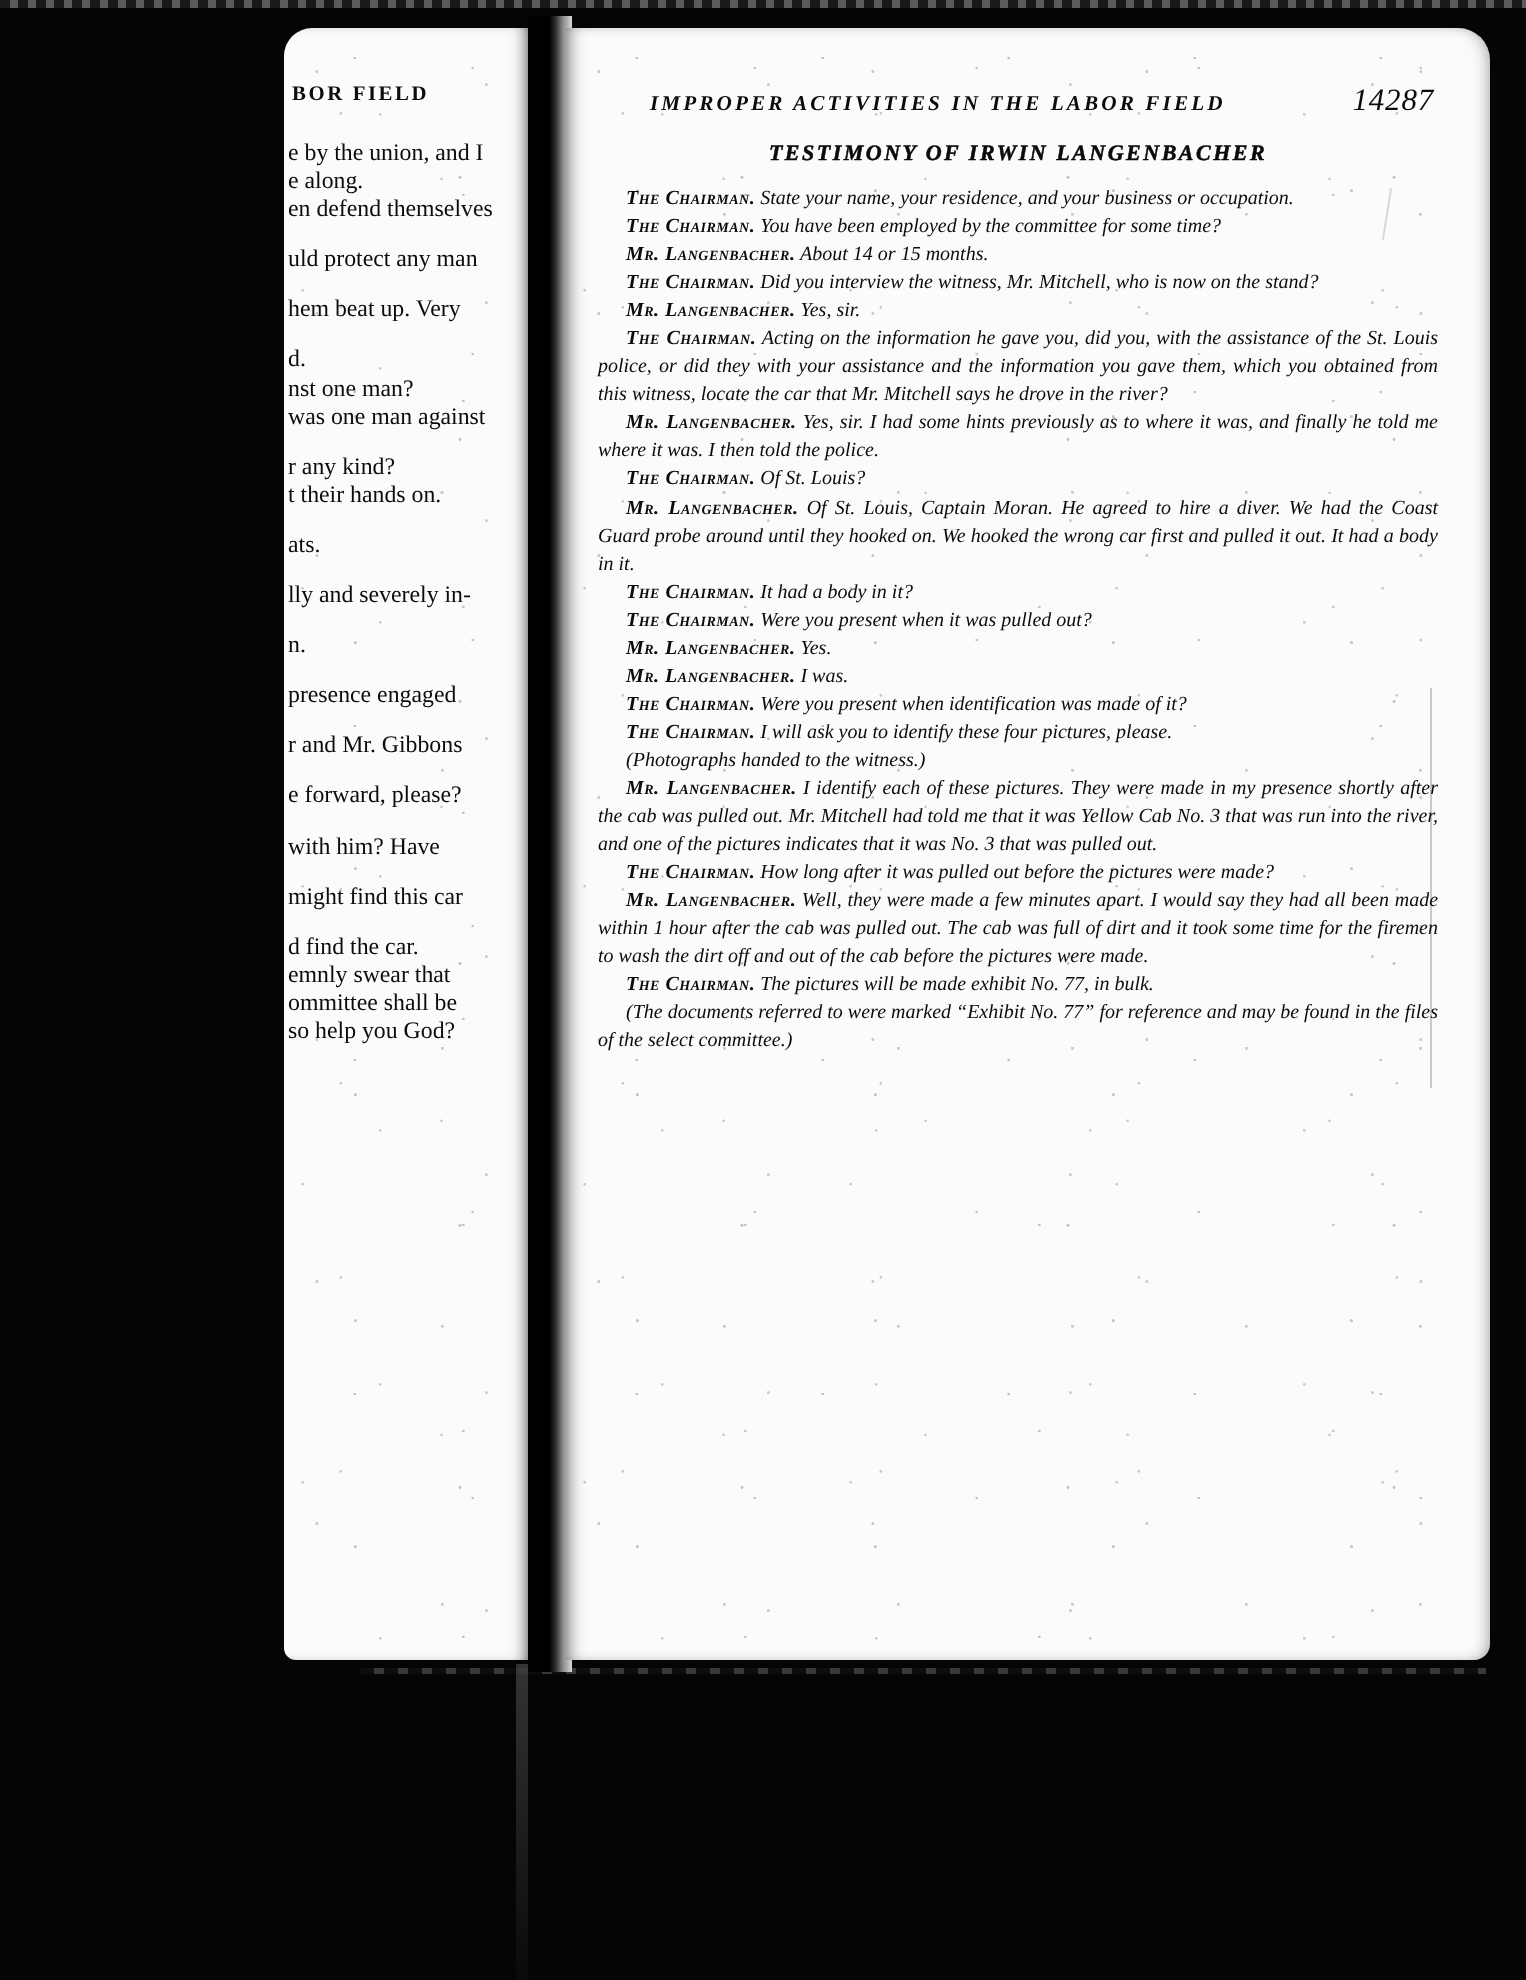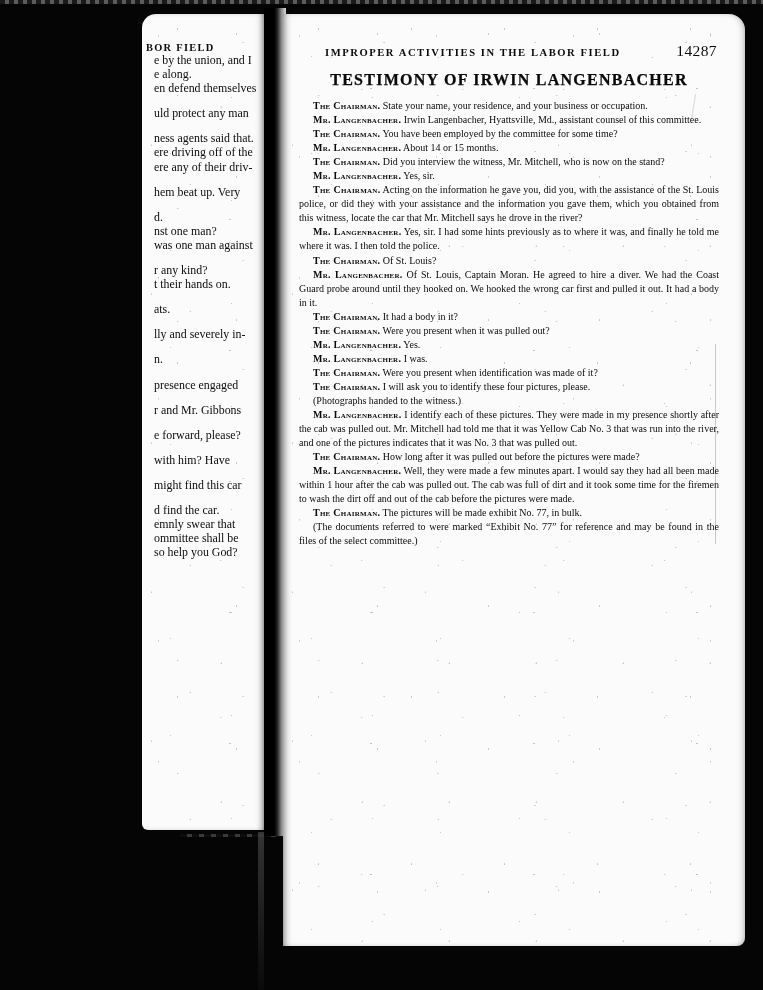--- a/index.html
+++ b/index.html
@@ -66,25 +66,26 @@
     top: 8px;
     width: 22px;
     height: 828px;
     background: linear-gradient(90deg,
       #000 0%, #000 48%, #2a2a2a 62%, #8e8e8e 80%, #d8d8d8 100%);
   }
   #right-page {
     left: 283px;
     top: 14px;
     width: 462px;
-    height: 932px;
+    height: 816px;
     border-top-right-radius: 16px;
     border-bottom-right-radius: 8px;
     box-shadow: inset 6px 0 10px -7px rgba(0,0,0,.85),
                 inset -5px 0 10px -7px rgba(0,0,0,.6);
+    font-style: italic;
   }
 
   
   .speckle {
     position: absolute;
     inset: 0;
     pointer-events: none;
     opacity: .5;
     background-image:
       radial-gradient(circle at 12% 18%, #9a9a9a .6px, transparent .9px),
@@ -126,21 +127,21 @@
     white-space: nowrap;
   }
   #page-number {
     font-size: 15.5px;
     letter-spacing: .4px;
     font-weight: 500;
     padding-right: 2px;
   }
   #testimony-heading {
     text-align: center;
-    font-size: 16px;
+    font-size: 11px;
     font-weight: 800;
     letter-spacing: 1.25px;
     margin-bottom: 10px;
     -webkit-text-stroke: .25px #000;
   }
   .para {
     font-size: 10px;
     line-height: 14.05px;
     text-align: justify;
     text-indent: 14px;
@@ -159,26 +160,27 @@
     left: 0px;
     top: 28px;
     width: 124px;
     color: #0c0c0c;
   }
   #left-running-head {
     font-size: 10.4px;
     letter-spacing: 1.3px;
     font-weight: 600;
     padding-left: 4px;
+    margin-bottom: 16px;
     white-space: nowrap;
     overflow: hidden;
   }
   .frag-block {
     margin-bottom: 11px;
-    padding-left: 12px;
+    padding-left: 2px;
   }
   .frag {
     font-size: 11.9px;
     line-height: 14.1px;
     white-space: nowrap;
     overflow: hidden;
     text-overflow: clip;
   }
 
   
@@ -217,25 +219,20 @@
     <div id="left-fragment-blocks">
         <div class="frag-block">
           <div class="frag">e by the union, and I</div>
           <div class="frag">e along.</div>
           <div class="frag">en defend themselves</div>
         </div>
         <div class="frag-block">
           <div class="frag">uld protect any man</div>
         </div>
         <div class="frag-block">
-          <div class="frag">ness agents said that.</div>
-          <div class="frag">ere driving off of the</div>
-          <div class="frag">ere any of their driv-</div>
-        </div>
-        <div class="frag-block">
           <div class="frag">hem beat up.   Very</div>
         </div>
         <div class="frag-block">
           <div class="frag">d.</div>
           <div class="frag">nst one man?</div>
           <div class="frag">was one man against</div>
         </div>
         <div class="frag-block">
           <div class="frag">r any kind?</div>
           <div class="frag">t their hands on.</div>
@@ -285,21 +282,20 @@
 
     <div id="running-head-row">
       <span id="running-head-title">IMPROPER ACTIVITIES IN THE LABOR FIELD</span>
       <span id="page-number">14287</span>
     </div>
 
     <div id="testimony-heading">TESTIMONY OF IRWIN LANGENBACHER</div>
 
     <div id="transcript-body">
         <p class="para"><span class="sc">The Chairman.</span><span> State your name, your residence, and your business or occupation.</span></p>
-        <p class="para"><span class="sc">Mr. Langenbacher.</span><span> Irwin Langenbacher, Hyattsville, Md., assistant counsel of this committee.</span></p>
         <p class="para"><span class="sc">The Chairman.</span><span> You have been employed by the committee for some time?</span></p>
         <p class="para"><span class="sc">Mr. Langenbacher.</span><span> About 14 or 15 months.</span></p>
         <p class="para"><span class="sc">The Chairman.</span><span> Did you interview the witness, Mr. Mitchell, who is now on the stand?</span></p>
         <p class="para"><span class="sc">Mr. Langenbacher.</span><span> Yes, sir.</span></p>
         <p class="para"><span class="sc">The Chairman.</span><span> Acting on the information he gave you, did you, with the assistance of the St. Louis police, or did they with your assistance and the information you gave them, which you obtained from this witness, locate the car that Mr. Mitchell says he drove in the river?</span></p>
         <p class="para"><span class="sc">Mr. Langenbacher.</span><span> Yes, sir.  I had some hints previously as to where it was, and finally he told me where it was.  I then told the police.</span></p>
         <p class="para"><span class="sc">The Chairman.</span><span> Of St. Louis?</span></p>
         <p class="para"><span class="sc">Mr. Langenbacher.</span><span> Of St. Louis, Captain Moran.  He agreed to hire a diver.  We had the Coast Guard probe around until they hooked on.  We hooked the wrong car first and pulled it out.  It had a body in it.</span></p>
         <p class="para"><span class="sc">The Chairman.</span><span> It had a body in it?</span></p>
         <p class="para"><span class="sc">The Chairman.</span><span> Were you present when it was pulled out?</span></p>

